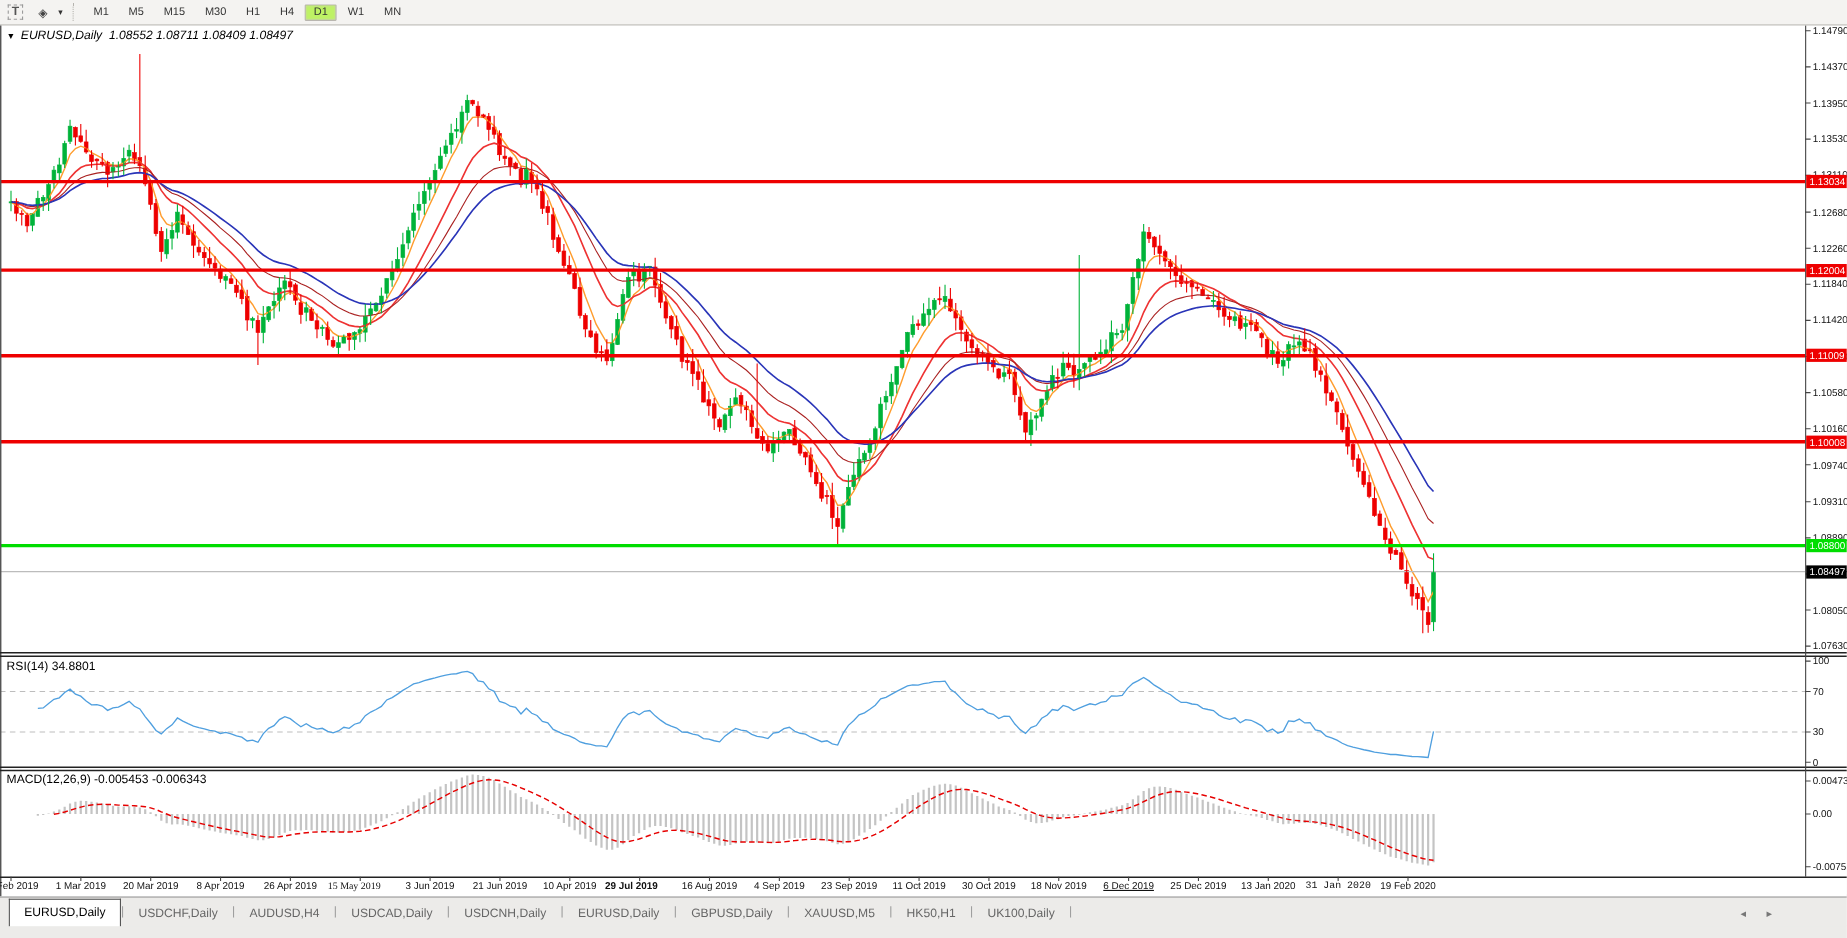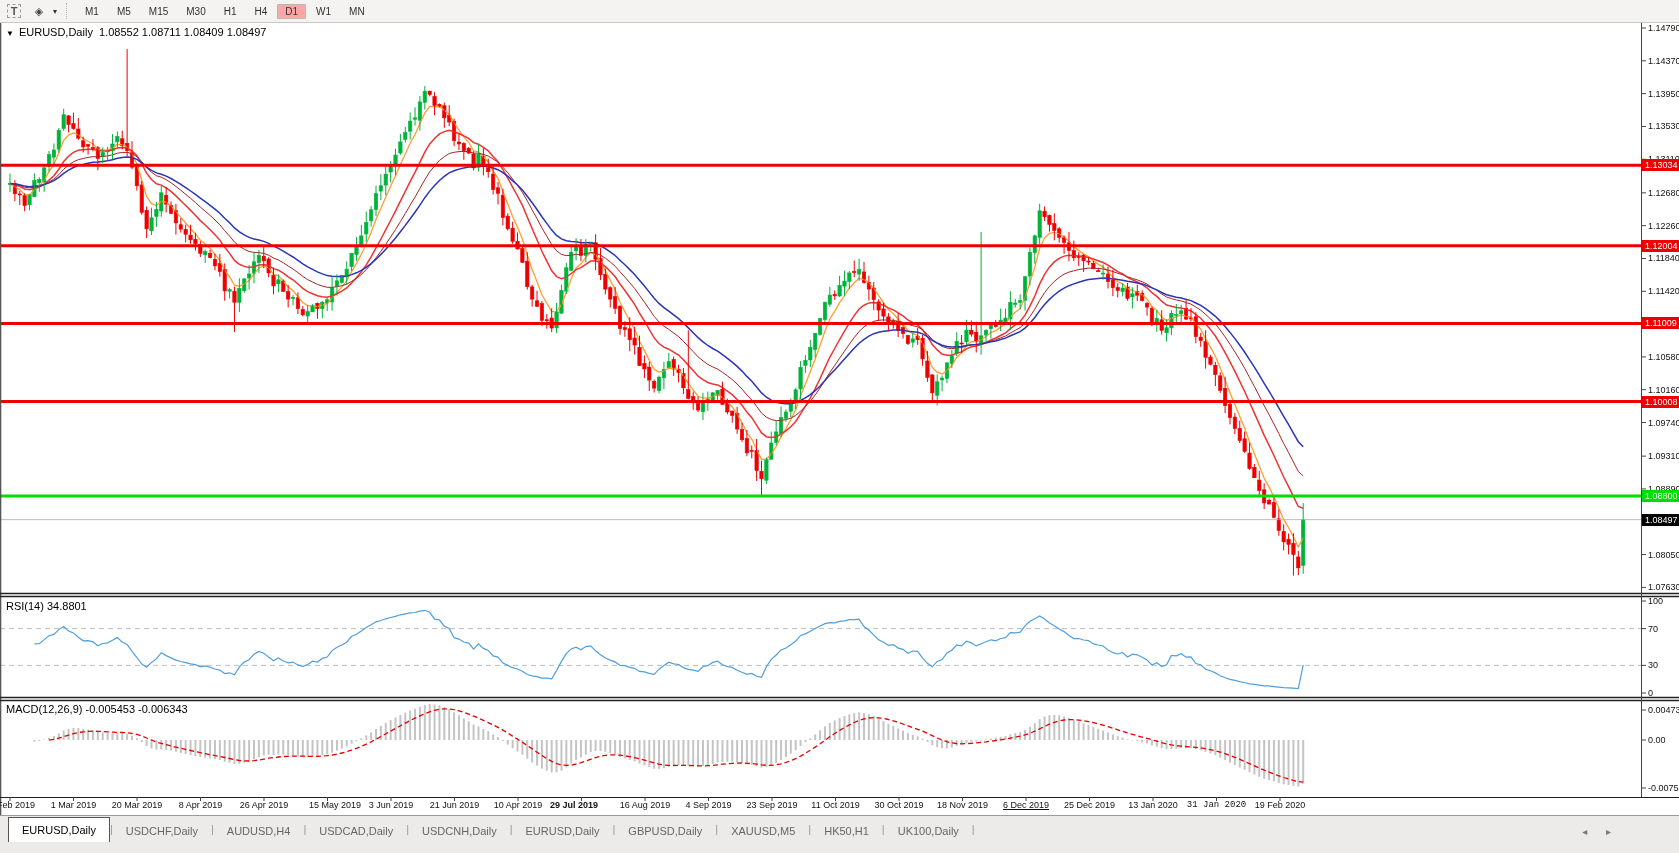--- a/index.html
+++ b/index.html
@@ -8,22 +8,22 @@
   
   #toolbar{position:absolute;left:0;top:0;width:1679px;height:22px;background:#f4f3f1;
            border-bottom:1px solid #c9c7c2;display:flex;align-items:center;z-index:30;}
   .tool-btn{width:22px;height:18px;margin-left:3px;display:flex;align-items:center;justify-content:center;
             font-size:11px;color:#444;cursor:default;}
   .tool-btn.dashed span{border:1px dashed #9a9a9a;padding:0 3px;font-weight:bold;color:#555;}
   .caret{font-size:8px;color:#333;width:10px;text-align:center;}
   .tb-sep{width:5px;height:16px;margin:0 4px 0 6px;border-left:1px dotted #b5b3ae;}
   .tf-btn{padding:1px 7px;margin:0 1px;font-size:10px;color:#333;border:1px solid transparent;
           border-radius:1px;cursor:default;}
-  .tf-btn.active{background:#fca5a5;border:1px solid #b9b6b0;box-shadow:inset 0 0 2px #cfccc6;}
-  #chart-header{position:absolute;left:6px;top:26px;font-size:11px;color:#000;z-index:10;}
+  .tf-btn.active{background:#bef264;border:1px solid #b9b6b0;box-shadow:inset 0 0 2px #cfccc6;}
+  #chart-header{position:absolute;left:6px;top:26px;font-size:11px;color:#000;z-index:10;font-style:italic;}
   #chart-header .dd{font-size:8px;margin-right:5px;color:#000;}
   .pane-label{position:absolute;left:6px;font-size:11px;color:#000;z-index:10;}
   .ax-tick{position:absolute;left:1648px;width:30px;font-size:9px;color:#111;line-height:10px;z-index:5;}
   .px-chip{position:absolute;left:1642px;width:37px;font-size:9px;line-height:12px;height:12px;
            text-align:left;padding-left:3px;box-sizing:border-box;color:#fff;z-index:8;}
   .date-lbl{position:absolute;top:800px;font-size:9px;color:#111;white-space:nowrap;
             transform:translateX(-50%);z-index:5;}
   
   #tabbar{position:absolute;left:0;top:815px;width:1679px;height:26px;background:#ecebe9;
           border-top:1px solid #9a9a9a;display:flex;align-items:flex-end;z-index:30;}
@@ -967,21 +967,21 @@
       <div class="px-chip" style="top: 239.656px; background: rgb(238, 0, 0); color: rgb(255, 255, 255);">1.12004</div>
       <div class="px-chip" style="top: 317.391px; background: rgb(238, 0, 0); color: rgb(255, 255, 255);">1.11009</div>
       <div class="px-chip" style="top: 395.594px; background: rgb(238, 0, 0); color: rgb(255, 255, 255);">1.10008</div>
       <div class="px-chip" style="top: 489.969px; background: rgb(0, 221, 0); color: rgb(255, 255, 255);">1.08800</div>
       <div class="px-chip" style="top: 513.641px; background: rgb(0, 0, 0); color: rgb(255, 255, 255);">1.08497</div>
       <div class="date-lbl" style="left: 10px;">11 Feb 2019</div>
       <div class="date-lbl" style="left: 73.5px;">1 Mar 2019</div>
       <div class="date-lbl" style="left: 137px;">20 Mar 2019</div>
       <div class="date-lbl" style="left: 200.5px;">8 Apr 2019</div>
       <div class="date-lbl" style="left: 264px;">26 Apr 2019</div>
-      <div class="date-lbl" style="left: 335px;">15 May 2019</div>
+      <div class="date-lbl" style="left: 322px; font-family: Liberation Serif, serif;">15 May 2019</div>
       <div class="date-lbl" style="left: 391px;">3 Jun 2019</div>
       <div class="date-lbl" style="left: 454.5px;">21 Jun 2019</div>
       <div class="date-lbl" style="left: 518px;">10 Apr 2019</div>
       <div class="date-lbl" style="left: 574px; font-weight: bold;">29 Jul 2019</div>
       <div class="date-lbl" style="left: 645px;">16 Aug 2019</div>
       <div class="date-lbl" style="left: 708.5px;">4 Sep 2019</div>
       <div class="date-lbl" style="left: 772px;">23 Sep 2019</div>
       <div class="date-lbl" style="left: 835.5px;">11 Oct 2019</div>
       <div class="date-lbl" style="left: 899px;">30 Oct 2019</div>
       <div class="date-lbl" style="left: 962.5px;">18 Nov 2019</div>

